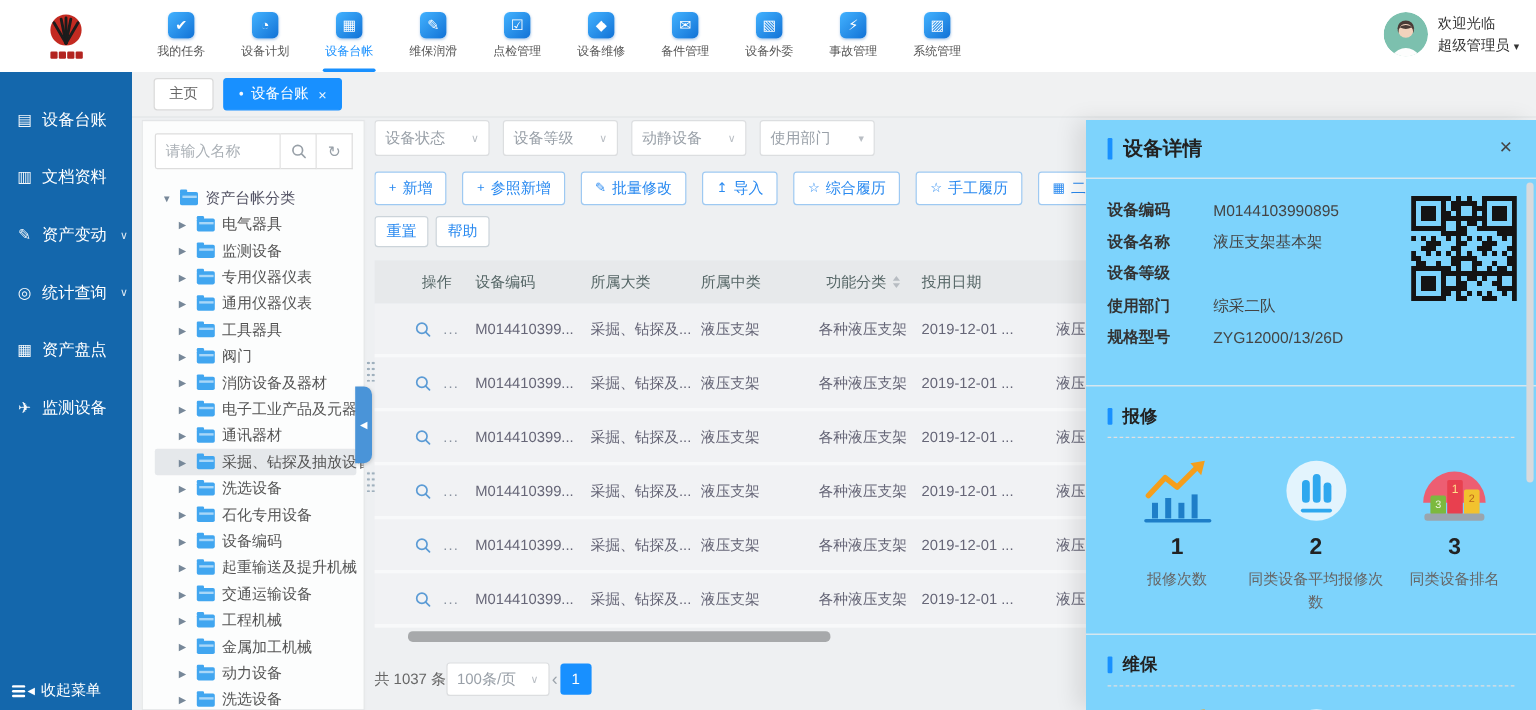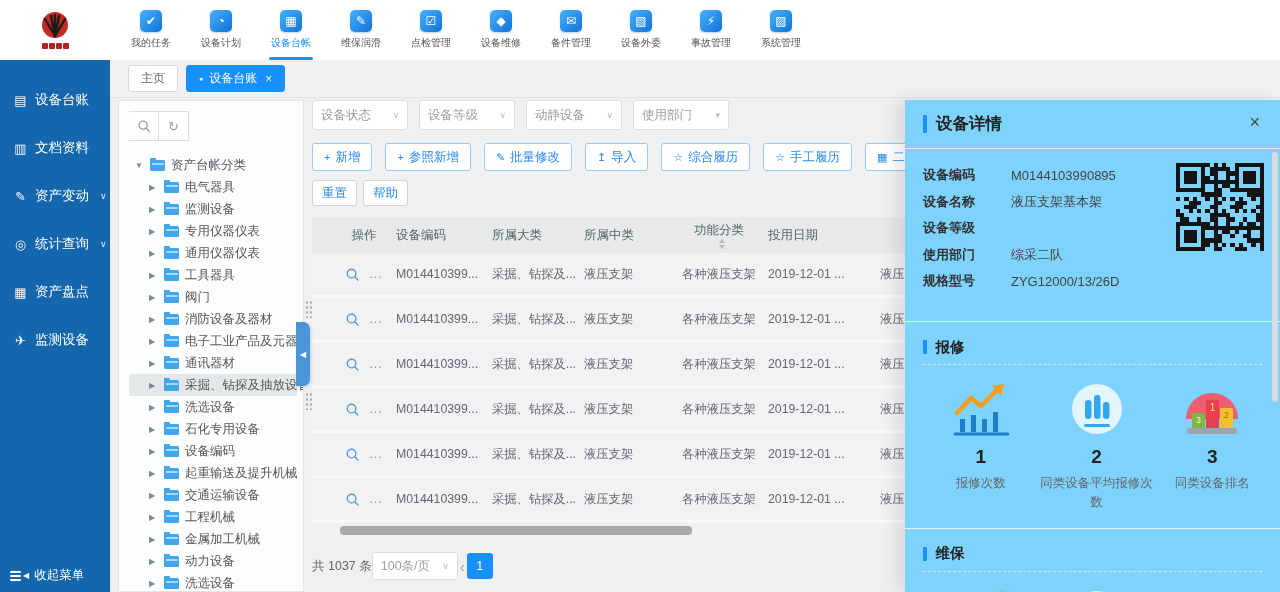--- a/index.html
+++ b/index.html
@@ -65,21 +65,21 @@
   .btn-ic{font-size:11px;line-height:1;}
   .btnrow2{display:flex;gap:6px;margin-top:9px;}
   .btn.small{height:26px;padding:0 9px;border-color:#ccd4da;}
   
   .table{margin-top:11px;}
   .thead,.trow{display:flex;align-items:center;}
   .thead{background:#e7e9eb;height:36px;font-size:12.5px;color:#566;}
   .trow{background:#f1f2f4;height:42px;font-size:12.3px;color:#667;border-bottom:3px solid #f8f9fa;cursor:default;}
   .c{flex:none;overflow:hidden;white-space:nowrap;}
   .c-pad{width:20px;} .c-op{width:64px;display:flex;align-items:center;justify-content:center;gap:9px;}
-  .c-code{width:96px;} .c-major{width:92px;} .c-middle{width:86px;} .c-func{width:98px;display:flex;align-items:center;justify-content:center;flex-direction:column;}
+  .c-code{width:96px;} .c-major{width:92px;} .c-middle{width:86px;} .c-func{width:98px;display:flex;align-items:center;justify-content:center;}
   .c-date{width:98px;} .c-name{width:260px;text-align:left;padding-left:14px;}
   .qico{color:#5b9bd5;display:inline-flex;cursor:pointer;}
   .more{color:#8a93a0;letter-spacing:1px;cursor:pointer;}
   .sort{display:inline-flex;flex-direction:column;gap:2px;margin-left:5px;cursor:pointer;}
   .sort i{width:0;height:0;border-left:3.5px solid transparent;border-right:3.5px solid transparent;display:block;}
   .sort .up{border-bottom:4px solid #b7bcc2;} .sort .dn{border-top:4px solid #b7bcc2;}
   .hscroll{position:relative;height:9px;margin-top:3px;}
   .hthumb{position:absolute;left:28px;width:352px;height:9px;background:#a7a9ab;border-radius:4px;}
   .pager{display:flex;align-items:center;gap:0;margin-top:17px;padding-right:8px;font-size:12.5px;color:#666;}
   .psel{width:86px;height:28px;}
@@ -168,20 +168,36 @@
         </div>
         <div class="nav-it">
           <span class="nav-ico">⚡</span>
           <span class="nav-lb">事故管理</span>
         </div>
         <div class="nav-it">
           <span class="nav-ico">▨</span>
           <span class="nav-lb">系统管理</span>
         </div>
       </nav>
+    <div class="user">
+      <span class="avatar">
+        <svg width="37" height="37" viewBox="0 0 37 37">
+          <circle cx="18.5" cy="18.5" r="18.5" fill="#7cc0ae"></circle>
+          <path d="M6,37 Q18.5,23 31,37 Z" fill="#fdfdfd"></path>
+          <circle cx="18.5" cy="15" r="6.4" fill="#f2d3bd"></circle>
+          <path d="M11.5,14 a7,7 0 0 1 14,0 l-1.5,-0.5 a6,6 0 0 0 -11,0 Z" fill="#4a3b36"></path>
+          <path d="M11.8,13.5 q6.7,-5.5 13.4,0 q0.4,3 -0.8,4.5 q0.5,-3.8 -1.2,-5 q-4.7,2.3 -9.4,0 q-1.7,1.2 -1.2,5 q-1.2,-1.5 -0.8,-4.5Z" fill="#4a3b36"></path>
+        </svg>
+      </span>
+      <div class="user-tx">
+        <div>欢迎光临</div>
+        <div><span>超级管理员</span>
+          <span class="ucaret">▾</span></div>
+      </div>
+    </div>
   </header>
 
   <aside class="sidebar">
     <div class="sb-it">
       <span class="sb-ico">▤</span>
       <span>设备台账</span>
     </div>
     <div class="sb-it">
       <span class="sb-ico">▥</span>
       <span>文档资料</span>
@@ -223,20 +239,21 @@
     </div>
     <div class="tab active">
       <span class="tab-dot">●</span>
       <span>设备台账</span>
       <span class="tab-x">×</span>
     </div>
   </div>
 
   <section class="treepanel">
     <div class="tree-search">
+      <input class="ts-input" placeholder="请输入名称" style="">
       <button class="ts-btn">
         <svg width="14" height="14" viewBox="0 0 16 16">
           <circle cx="7" cy="7" r="4.6" fill="none" stroke="currentColor" stroke-width="1.6"></circle>
           <line x1="10.6" y1="10.6" x2="14" y2="14" stroke="currentColor" stroke-width="1.6" stroke-linecap="round"></line>
         </svg>
       </button>
       <button class="ts-btn">
         <span>↻</span>
       </button>
     </div>

